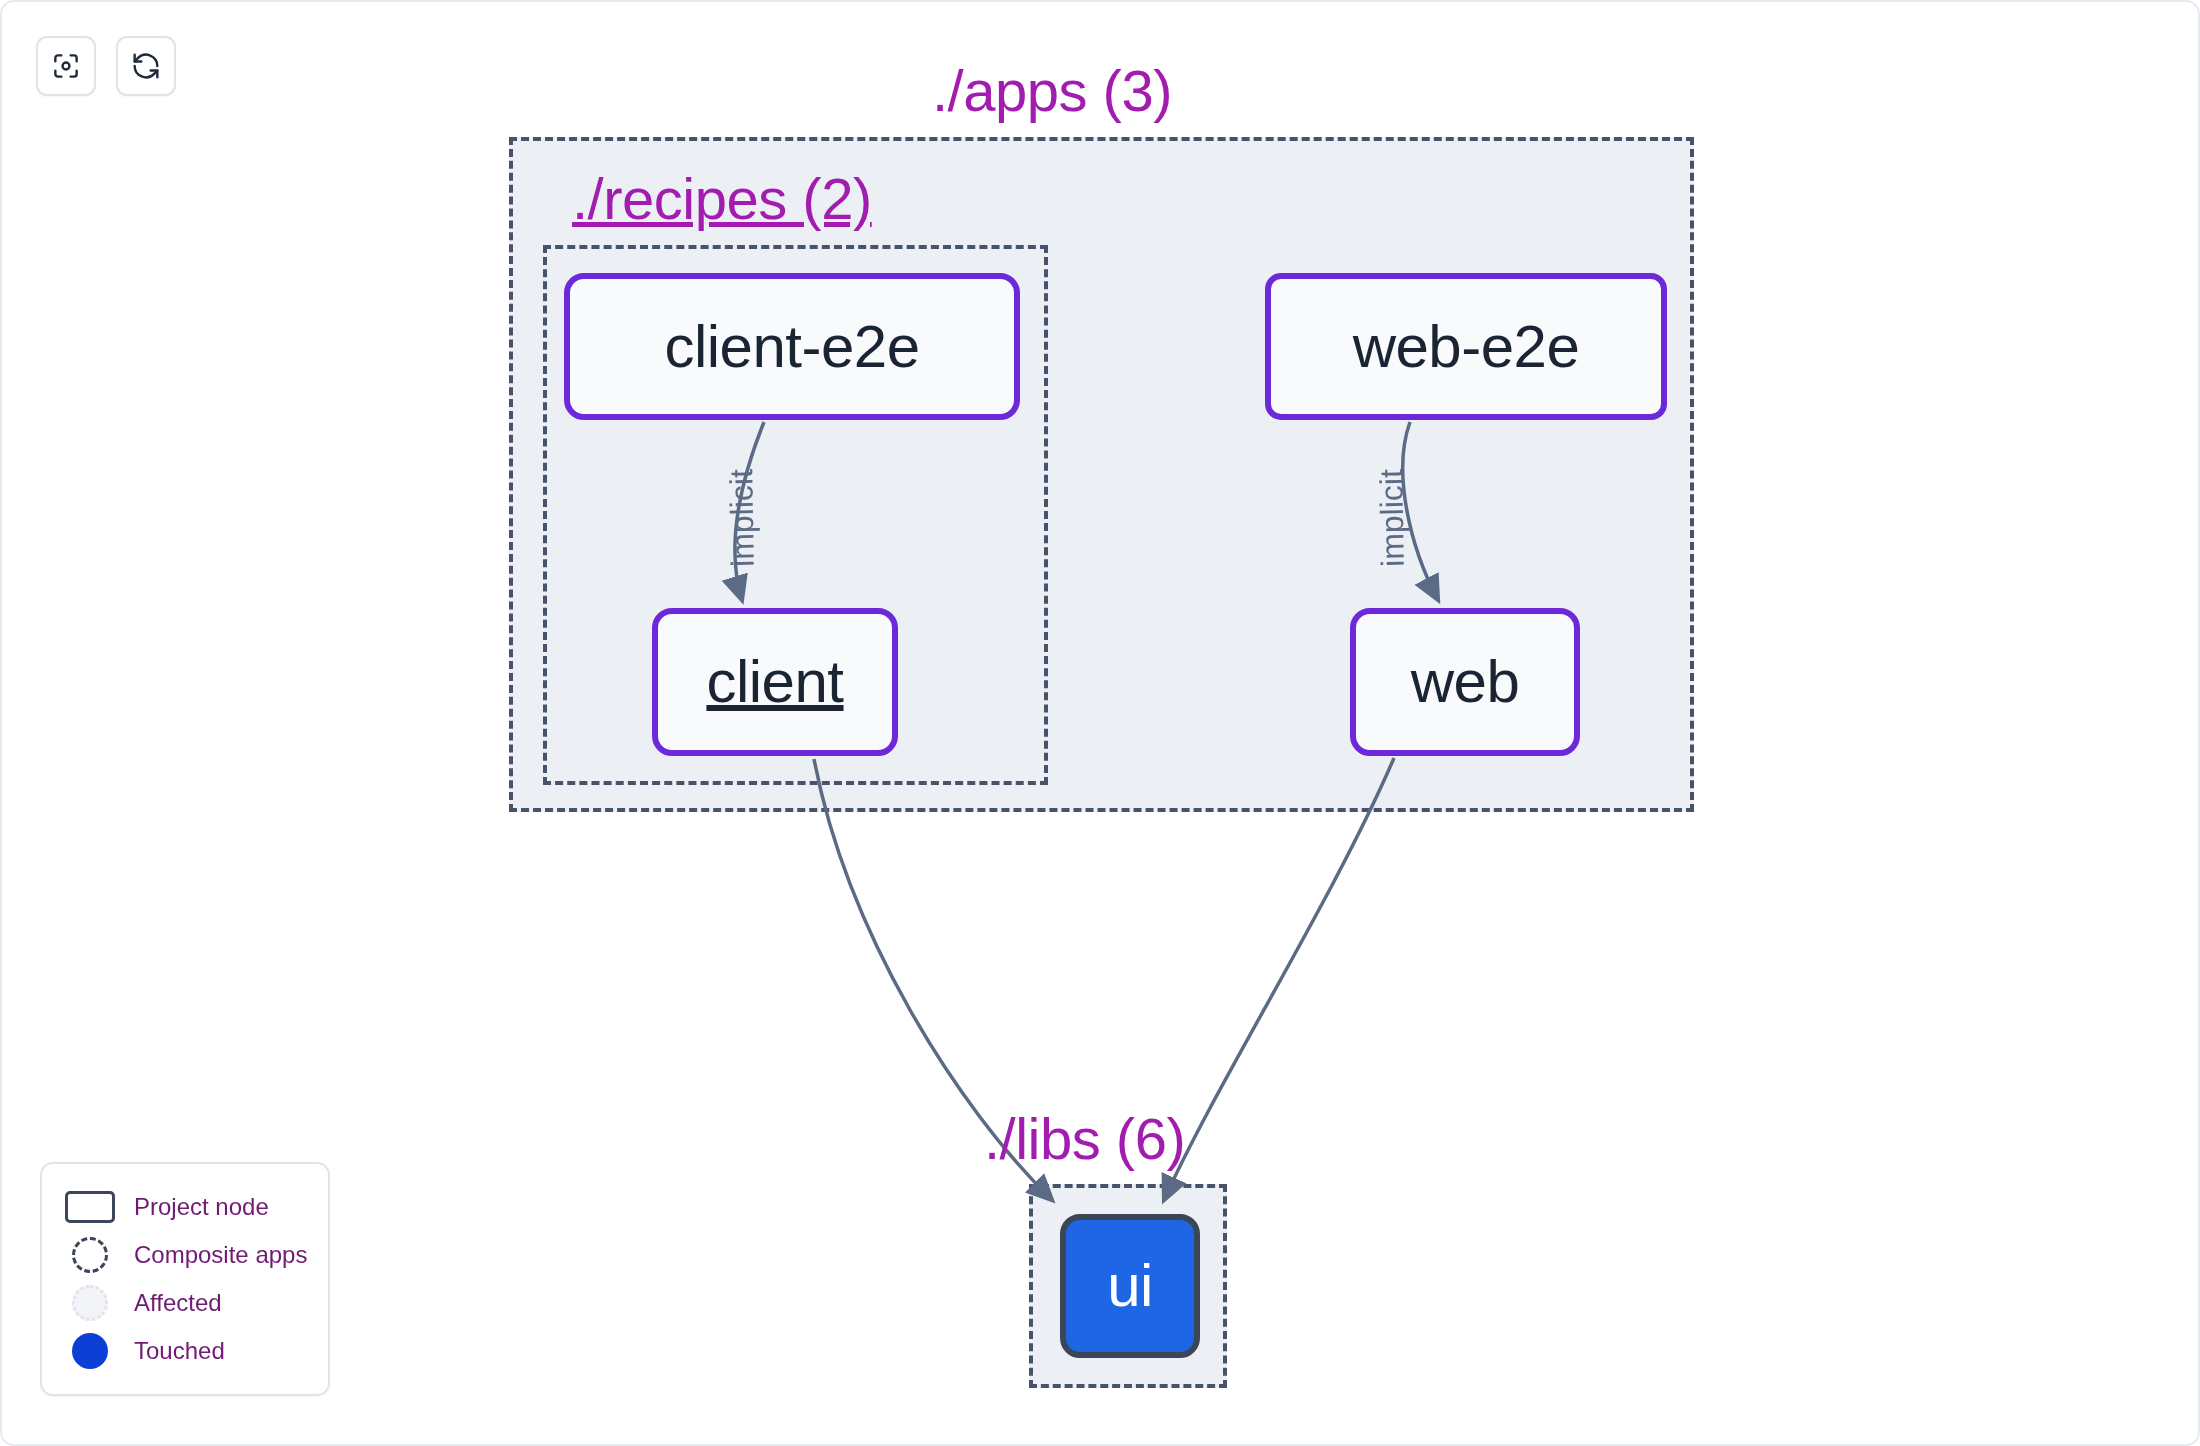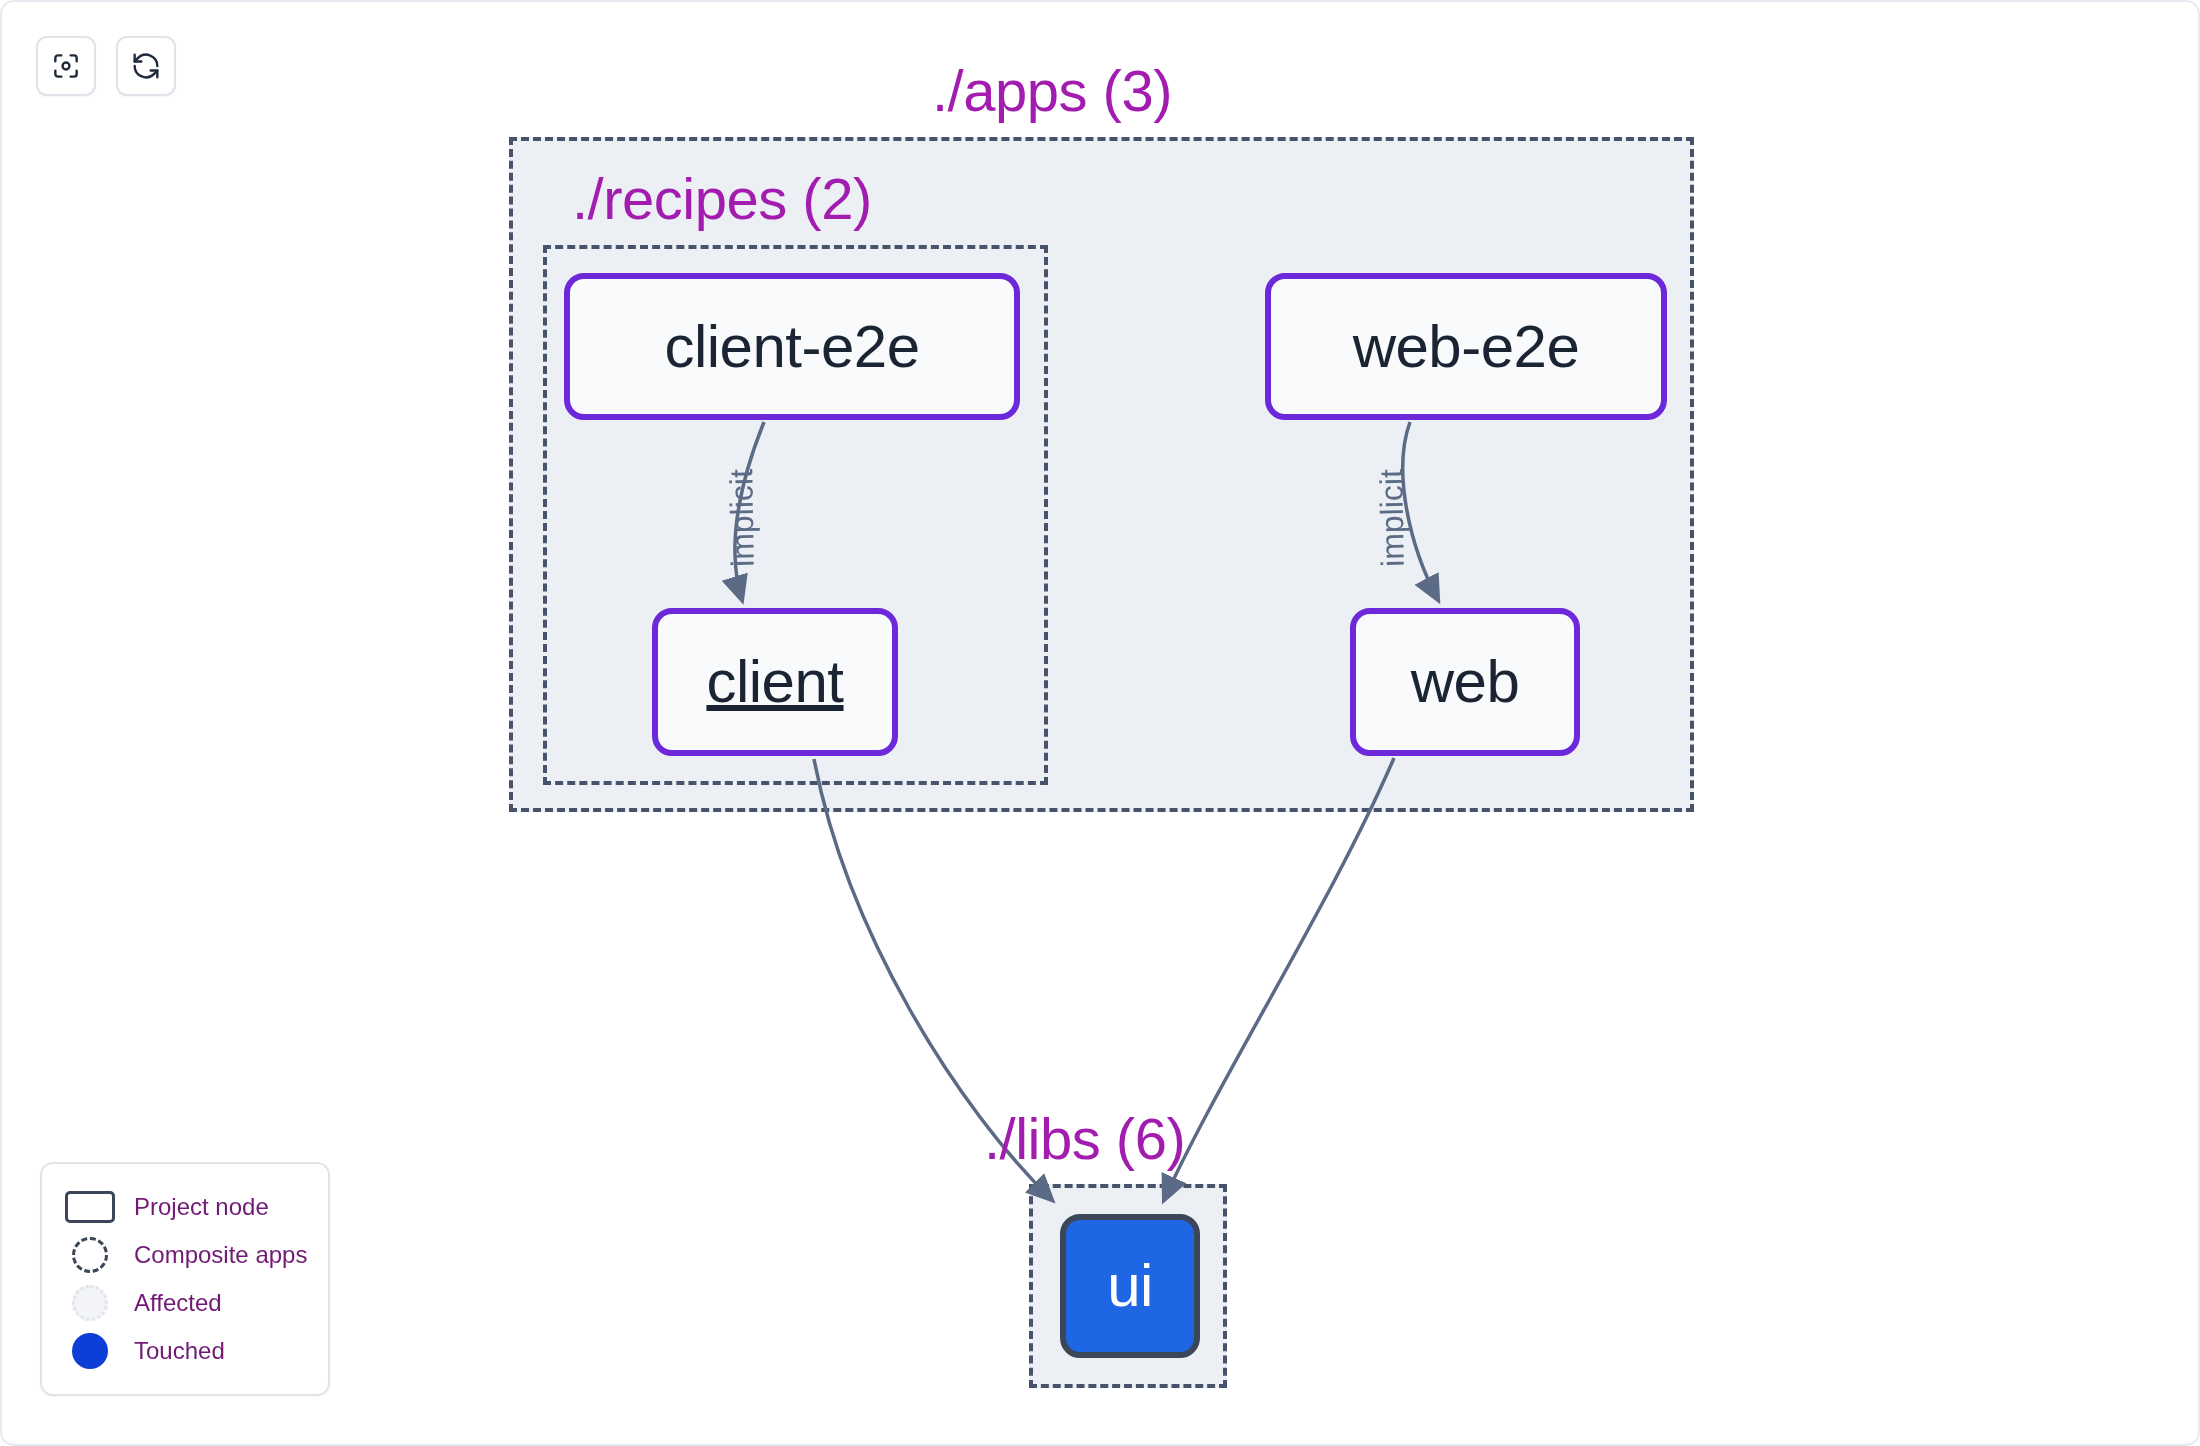--- a/index.html
+++ b/index.html
@@ -187,21 +187,21 @@
     </div>
   </div>
 
   <div class="graph-canvas">
 
     <div class="group-box" style="left:507px; top:135px; width:1185px; height:675px;"></div>
     <div class="group-box" style="left:541px; top:243px; width:505px; height:540px;"></div>
     <div class="group-box" style="left:1027px; top:1182px; width:198px; height:204px;"></div>
 
     <div class="group-label" style="left:930px; top:60px;">./apps (3)</div>
-    <div class="group-label" style="left:570px; top:168px;">./recipes (2)</div>
+    <div class="group-label" style="left:570px; top:168px;text-decoration:underline;">./recipes (2)</div>
     <div class="group-label" style="left:982px; top:1108px;">./libs (6)</div>
 
     <svg class="edge-layer" viewBox="0 0 2200 1446" width="2200" height="1446">
       <defs>
         <marker id="arrow" markerWidth="9" markerHeight="9" refX="7" refY="4.5" orient="auto" markerUnits="strokeWidth">
           <path d="M0,0.6 L8.4,4.5 L0,8.4 z" fill="#5b6a85"></path>
         </marker>
       </defs>
 
       <path d="M762,420 C742,470 722,540 740,598" stroke="#5b6a85" stroke-width="3.5" fill="none" marker-end="url(#arrow)"></path>
@@ -217,21 +217,21 @@
     <div class="edge-label" style="left:1330px; top:500px; width:120px; text-align:center; transform:rotate(-91deg);">implicit</div>
 
     <div class="node" style="left:562px; top:271px; width:456px; height:147px;">
       <span>client-e2e</span>
     </div>
 
     <div class="node" style="left:650px; top:606px; width:246px; height:148px;text-decoration:underline;">
       <span>client</span>
     </div>
 
-    <div class="node" style="left:1263px; top:271px; width:402px; height:147px;">
+    <div class="node" style="left:1263px; top:271px; width:402px; height:147px;border-radius:16px;">
       <span>web-e2e</span>
     </div>
 
     <div class="node" style="left:1348px; top:606px; width:230px; height:148px;">
       <span>web</span>
     </div>
 
     <div class="node touched" style="left:1058px; top:1212px; width:140px; height:144px;">
       <span>ui</span>
     </div>

